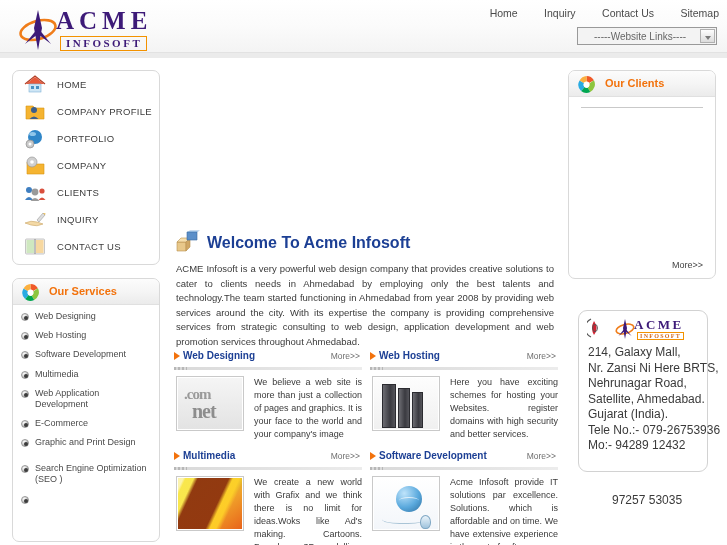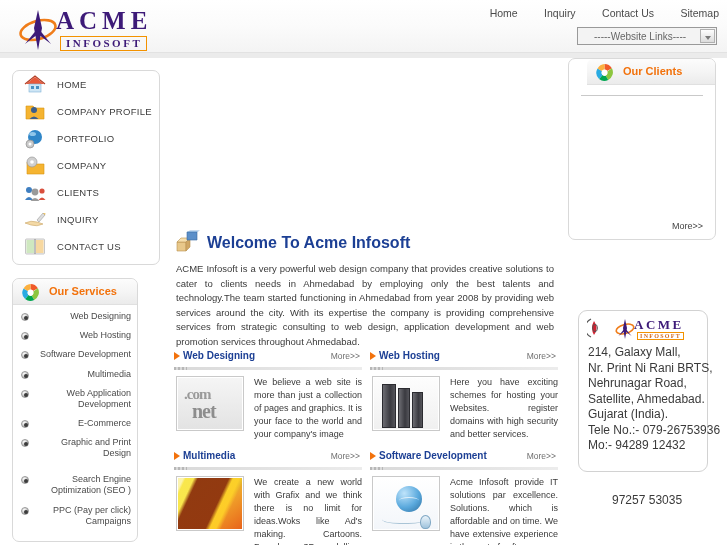--- a/index.html
+++ b/index.html
@@ -94,21 +94,21 @@
   .menu-item .mi-icon {
     position: absolute; left: 11px; top: 3px; width: 22px; height: 21px;
   }
   .menu-item .mi-label {
     position: absolute; left: 44px; top: 8px;
     font-size: 9.5px; color: #3c3c3c; letter-spacing: .3px;
     white-space: nowrap;
   }
 
   
-  #services { left: 12px; top: 278px; width: 126px; height: 264px; overflow: hidden; text-align: right; }
+  #services { left: 12px; top: 278px; width: 148px; height: 264px; overflow: hidden; }
   #services-list { padding: 6px 0 0 0; }
   .svc-item {
     position: relative; padding: 0 6px 0 22px;
     font-size: 9px; color: #4a4a4a; line-height: 11px;
     margin-bottom: 8.2px; cursor: pointer;
   }
   .svc-bullet {
     position: absolute; left: 8px; top: 2px;
     width: 8px; height: 8px; border-radius: 50%;
     background: radial-gradient(circle at 35% 30%, #ffffff 0%, #cfcfcf 45%, #8a8a8a 100%);
@@ -224,21 +224,21 @@
     border-bottom: 1.5px solid #a9c4d6; border-radius: 0 0 40% 40%;
   }
   .th-mouse {
     position: absolute; left: 46px; top: 37px; width: 11px; height: 14px;
     border-radius: 50% 50% 45% 45%;
     background: linear-gradient(to bottom,#eaf4fb,#9fc3dd);
     border: 1px solid #7fa7c4;
   }
 
   
-  #clients { left: 568px; top: 58px; width: 148px; height: 182px; padding-left: 18px; }
+  #clients { left: 568px; top: 70px; width: 148px; height: 209px; }
   #clients-sep {
     position: absolute; left: 12px; top: 36px; width: 122px; height: 1px;
     background: #c9c9c9;
   }
   #clients-more {
     position: absolute; right: 12px; bottom: 8px;
     font-size: 9px; color: #444; cursor: pointer; text-decoration: none;
   }
 
   #contactbox {
@@ -387,21 +387,21 @@
     <div id="services-list">
       <div class="svc-item"><span class="svc-bullet"></span><span>Web Designing</span></div>
       <div class="svc-item"><span class="svc-bullet"></span><span>Web Hosting</span></div>
       <div class="svc-item"><span class="svc-bullet"></span><span>Software Development</span></div>
       <div class="svc-item"><span class="svc-bullet"></span><span>Multimedia</span></div>
       <div class="svc-item"><span class="svc-bullet"></span><span>Web Application Development</span></div>
       <div class="svc-item"><span class="svc-bullet"></span><span>E-Commerce</span></div>
       <div class="svc-item"><span class="svc-bullet"></span><span>Graphic and Print Design</span></div>
       <div class="svc-gap"></div>
       <div class="svc-item"><span class="svc-bullet"></span><span>Search Engine Optimization (SEO )</span></div>
-      <div class="svc-item"><span class="svc-bullet"></span><span>PPC (Pay per click) Campaigns</span></div>
+      <div class="svc-item"><span class="svc-bullet"></span></div>
 
     </div>
   </div>
 
   <div id="main">
 
     <div id="banner"></div>
 
     <div id="welcome-head">
       <svg id="welcome-icon" viewBox="0 0 24 22">
@@ -517,21 +517,21 @@
         <ellipse cx="10" cy="11" rx="9" ry="4.5" fill="none" stroke="#f07d1a" stroke-width="1.6" transform="rotate(-16 10 11)"></ellipse>
         <path d="M10 1 L12 10 L10 21 L8 10 Z" fill="#3d1a78"></path>
         <path d="M10 10 L16.5 18 L10 13 L3.5 18 Z" fill="#3d1a78"></path>
       </svg>
       <div id="cb-acme">ACME</div>
       <div id="cb-infosoft">INFOSOFT</div>
     </div>
 
     <div id="cb-lines">
       <div class="cb-line">214, Galaxy Mall,</div>
-      <div class="cb-line">Nr. Print Ni Rani BRTS,</div>
+      <div class="cb-line">Nr. Zansi Ni Here BRTS,</div>
       <div class="cb-line">Nehrunagar Road,</div>
       <div class="cb-line">Satellite, Ahmedabad.</div>
       <div class="cb-line">Gujarat (India).</div>
       <div class="cb-line">Tele No.:- 079-26753936</div>
       <div class="cb-line">Mo:- 94289 12432</div>
       <div class="cb-line indent">97257 53035</div>
     </div>
   </div>
 
 </div>

